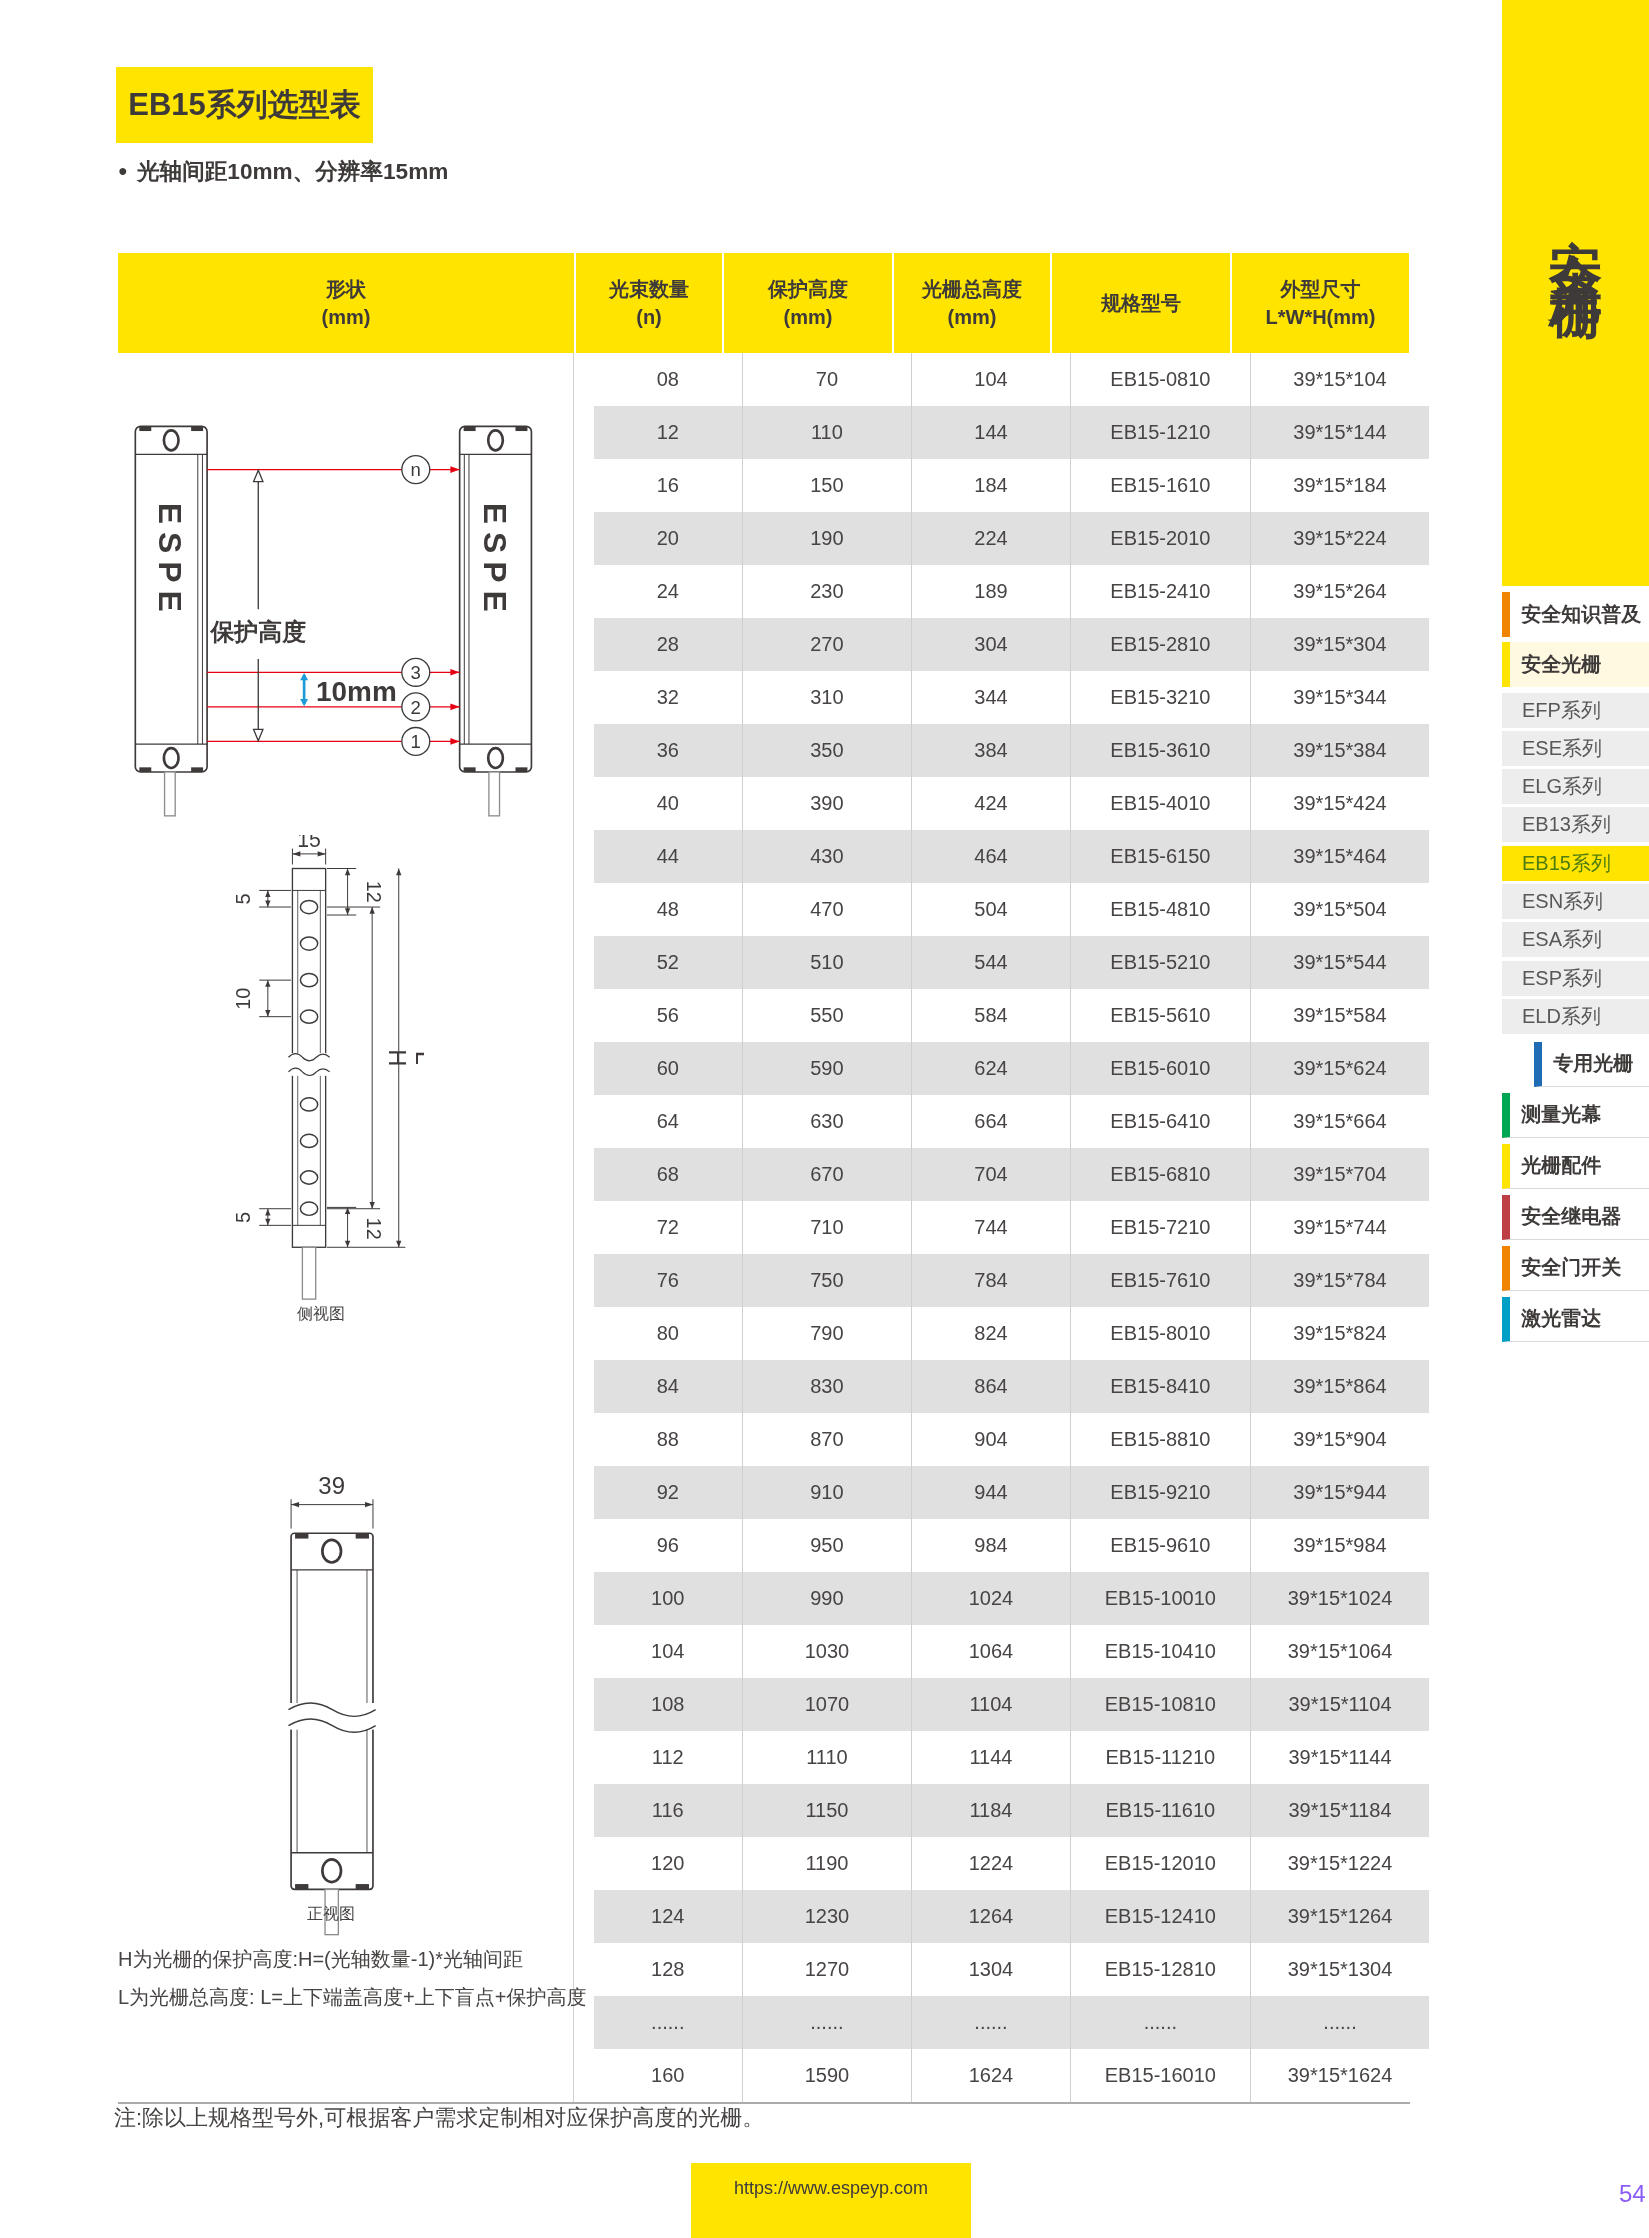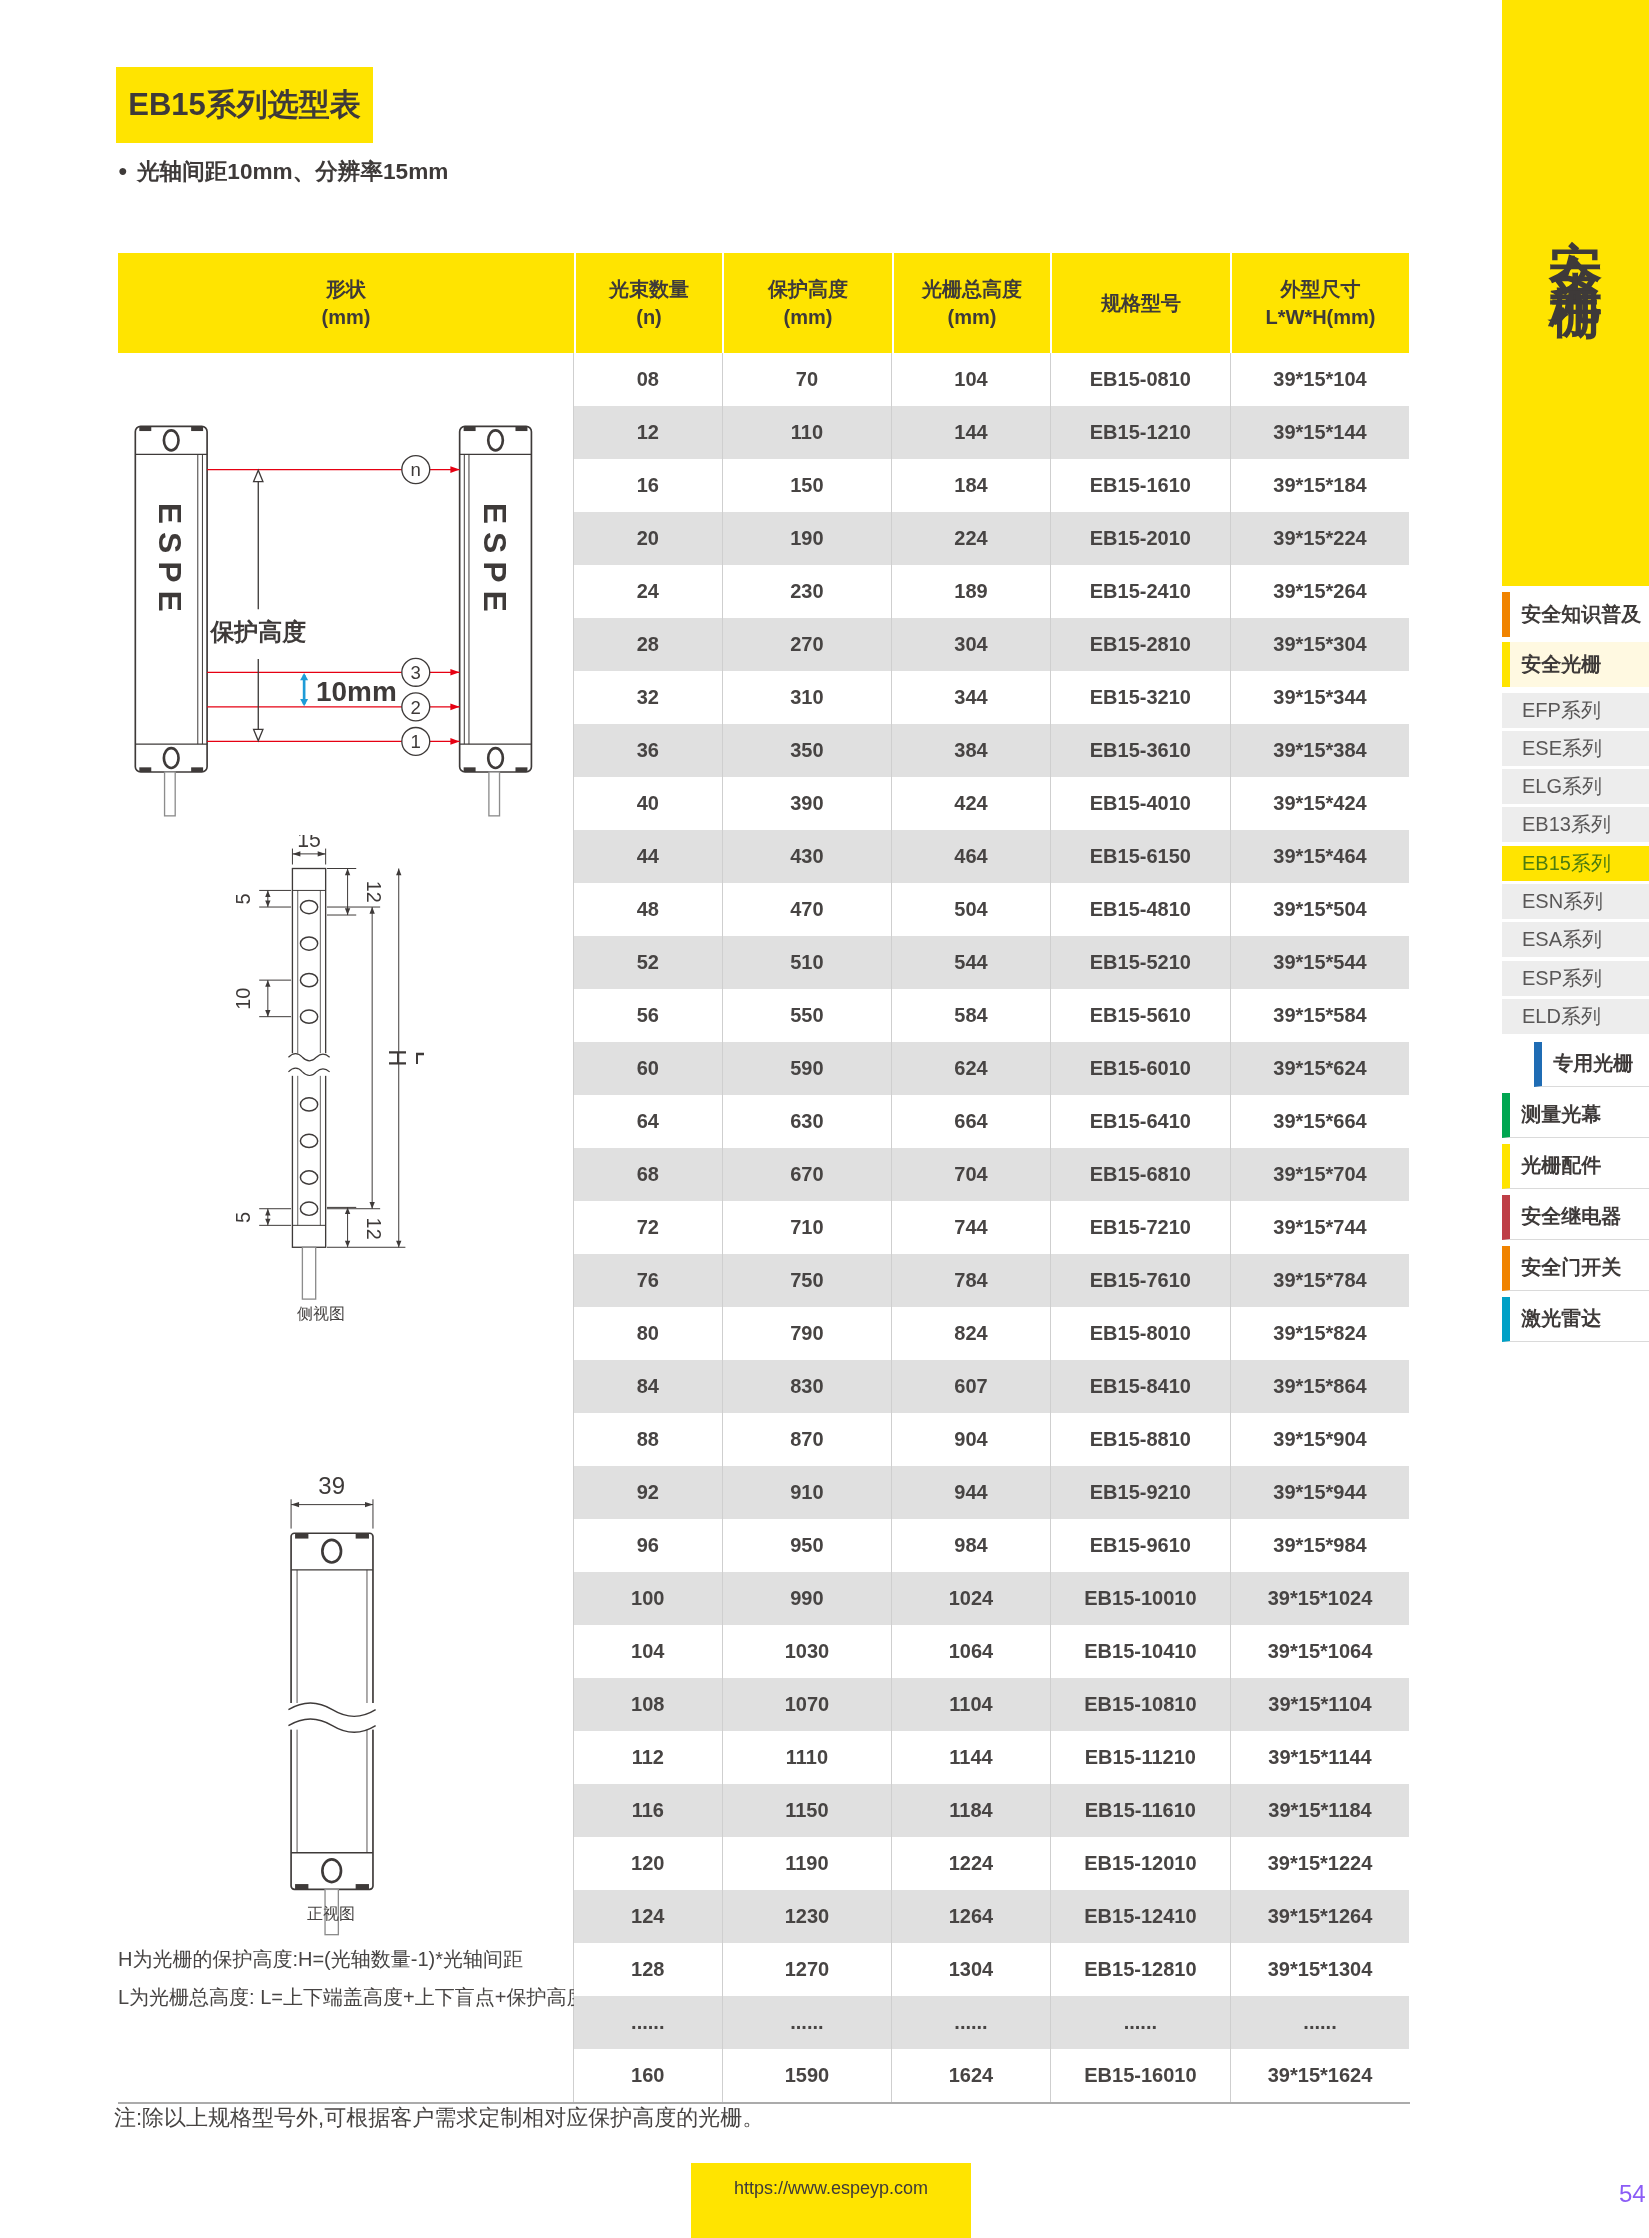--- a/index.html
+++ b/index.html
@@ -17,21 +17,21 @@
   
   .sel-table{left:118px;top:206px;width:1292px;height:1849px;border-bottom:2.7px solid #ABABAB;box-sizing:content-box;margin-top:47px;}
   .thead{position:absolute;left:0;top:0;width:1292px;height:100px;display:flex;}
   .th{box-sizing:border-box;background:#FFE400;display:flex;flex-direction:column;
       align-items:center;justify-content:center;font-weight:bold;font-size:20px;line-height:28px;}
   .th + .th{border-left:2.7px solid #ffffff;}
   .th0{width:456px;} .th1{width:148px;} .th2{width:170px;} .th3{width:158px;} .th4{width:180px;} .th5{width:179px;}
 
   .shape-cell{position:absolute;left:0;top:100px;width:456px;height:1749px;background:#fff;
       border-right:1.3px solid #CFCFCF;box-sizing:border-box;}
-  .tbody{position:absolute;left:456px;top:100px;width:835px;height:1749px;display:flex;flex-direction:column;font-weight:bold;}
+  .tbody{position:absolute;left:476px;top:100px;width:835px;height:1749px;display:flex;flex-direction:column;}
   .trow{flex:1;display:flex;background:#ffffff;}
   .trow.alt{background:#E0E0E0;}
   .cell{display:flex;align-items:center;justify-content:center;font-size:20px;color:#474443;box-sizing:border-box;}
   .cell + .cell{border-left:1.3px solid #CFCFCF;}
   .cc0{flex:223;} .cc1{flex:255;} .cc2{flex:238;} .cc3{flex:271;} .cc4{flex:269;}
 
   .diagram-caption{position:absolute;font-size:16px;color:#474443;text-align:center;}
   .shape-note{position:absolute;left:0;font-size:20px;color:#474443;white-space:nowrap;}
 
   
@@ -405,21 +405,21 @@
       <div class="trow">
         <div class="cell cc0">80</div>
         <div class="cell cc1">790</div>
         <div class="cell cc2">824</div>
         <div class="cell cc3">EB15-8010</div>
         <div class="cell cc4">39*15*824</div>
       </div>
       <div class="trow alt">
         <div class="cell cc0">84</div>
         <div class="cell cc1">830</div>
-        <div class="cell cc2">607</div>
+        <div class="cell cc2">864</div>
         <div class="cell cc3">EB15-8410</div>
         <div class="cell cc4">39*15*864</div>
       </div>
       <div class="trow">
         <div class="cell cc0">88</div>
         <div class="cell cc1">870</div>
         <div class="cell cc2">904</div>
         <div class="cell cc3">EB15-8810</div>
         <div class="cell cc4">39*15*904</div>
       </div>

